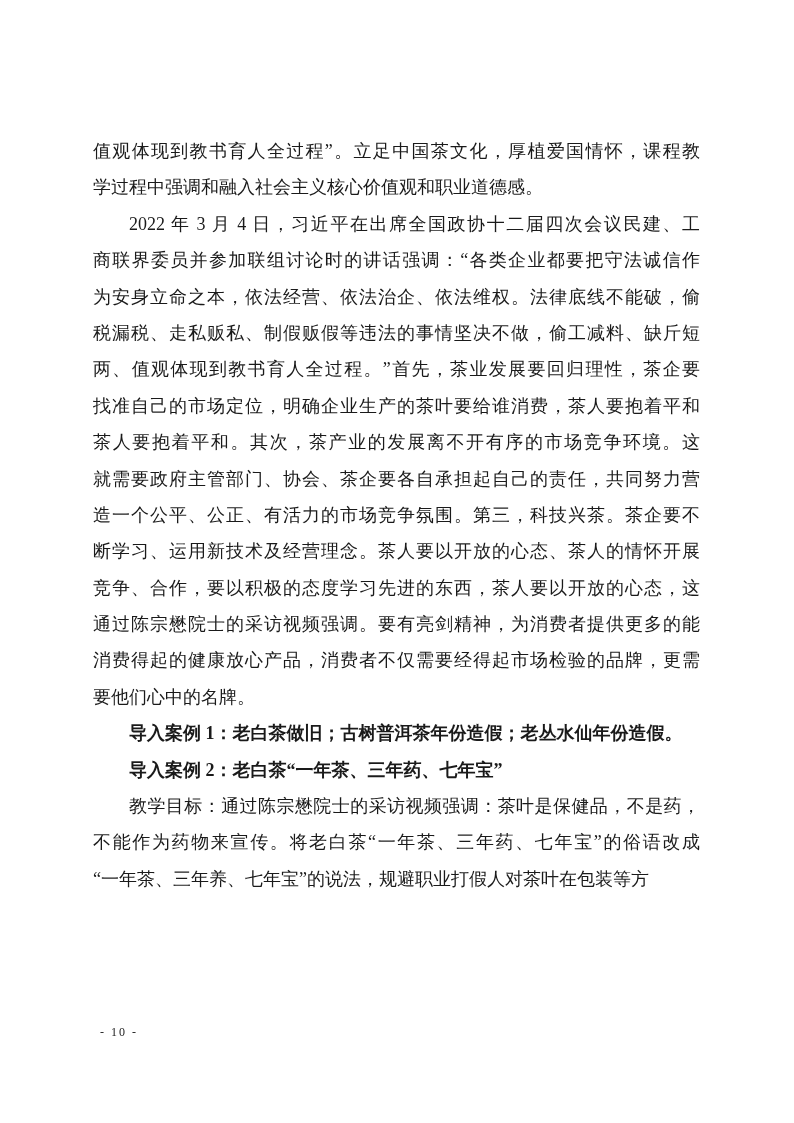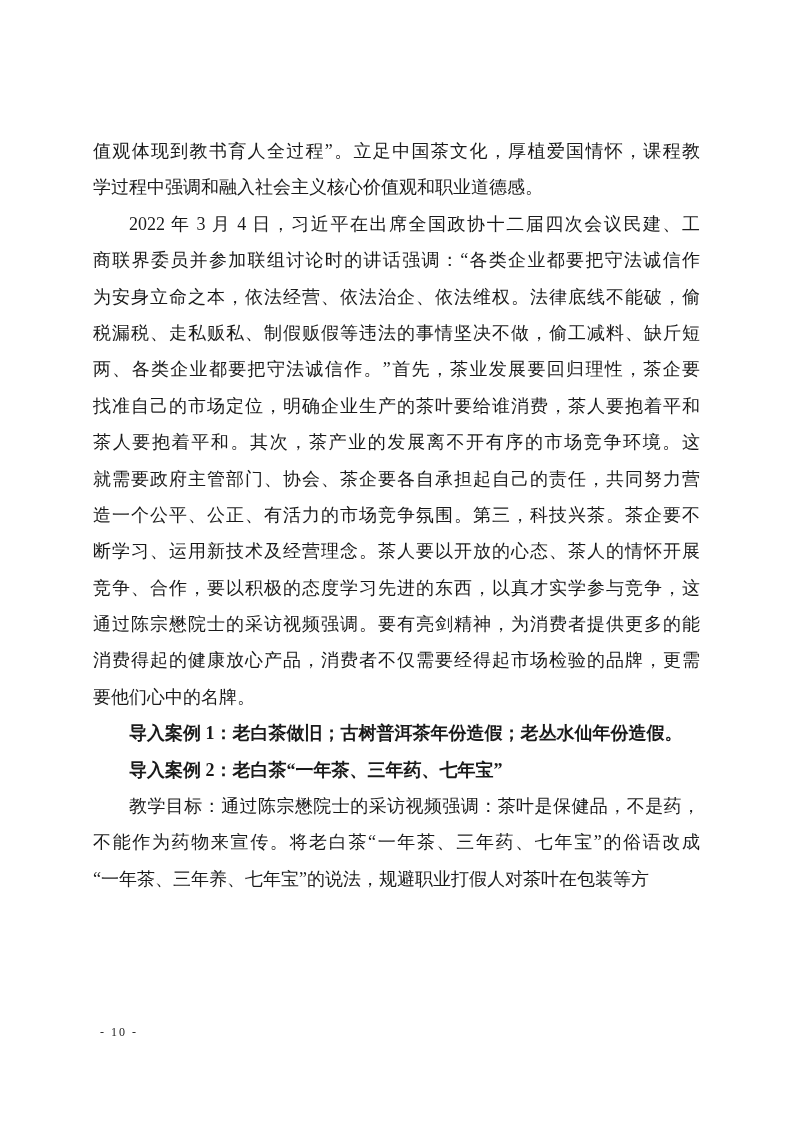--- a/index.html
+++ b/index.html
@@ -55,27 +55,27 @@
   <div class="content">
       <div class="para body">
         <div class="line">值观体现到教书育人全过程”。立足中国茶文化，厚植爱国情怀，课程教</div>
         <div class="line last">学过程中强调和融入社会主义核心价值观和职业道德感。</div>
       </div>
       <div class="para body">
         <div class="line indent">2022 年 3 月 4 日，习近平在出席全国政协十二届四次会议民建、工</div>
         <div class="line">商联界委员并参加联组讨论时的讲话强调：“各类企业都要把守法诚信作</div>
         <div class="line">为安身立命之本，依法经营、依法治企、依法维权。法律底线不能破，偷</div>
         <div class="line">税漏税、走私贩私、制假贩假等违法的事情坚决不做，偷工减料、缺斤短</div>
-        <div class="line">两、各类企业都要把守法诚信作。”首先，茶业发展要回归理性，茶企要</div>
+        <div class="line">两、值观体现到教书育人全过程。”首先，茶业发展要回归理性，茶企要</div>
         <div class="line">找准自己的市场定位，明确企业生产的茶叶要给谁消费，茶人要抱着平和</div>
         <div class="line">茶人要抱着平和。其次，茶产业的发展离不开有序的市场竞争环境。这</div>
         <div class="line">就需要政府主管部门、协会、茶企要各自承担起自己的责任，共同努力营</div>
         <div class="line">造一个公平、公正、有活力的市场竞争氛围。第三，科技兴茶。茶企要不</div>
         <div class="line">断学习、运用新技术及经营理念。茶人要以开放的心态、茶人的情怀开展</div>
-        <div class="line">竞争、合作，要以积极的态度学习先进的东西，以真才实学参与竞争，这</div>
+        <div class="line">竞争、合作，要以积极的态度学习先进的东西，茶人要以开放的心态，这</div>
         <div class="line">通过陈宗懋院士的采访视频强调。要有亮剑精神，为消费者提供更多的能</div>
         <div class="line">消费得起的健康放心产品，消费者不仅需要经得起市场检验的品牌，更需</div>
         <div class="line last">要他们心中的名牌。</div>
       </div>
       <div class="para heading">
         <div class="line indent last">导入案例 1：老白茶做旧；古树普洱茶年份造假；老丛水仙年份造假。</div>
       </div>
       <div class="para heading">
         <div class="line indent last">导入案例 2：老白茶“一年茶、三年药、七年宝”</div>
       </div>

